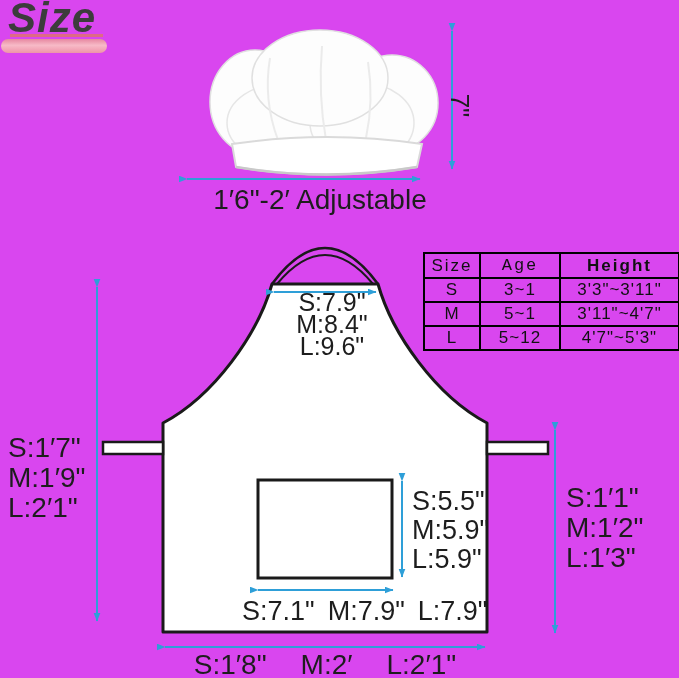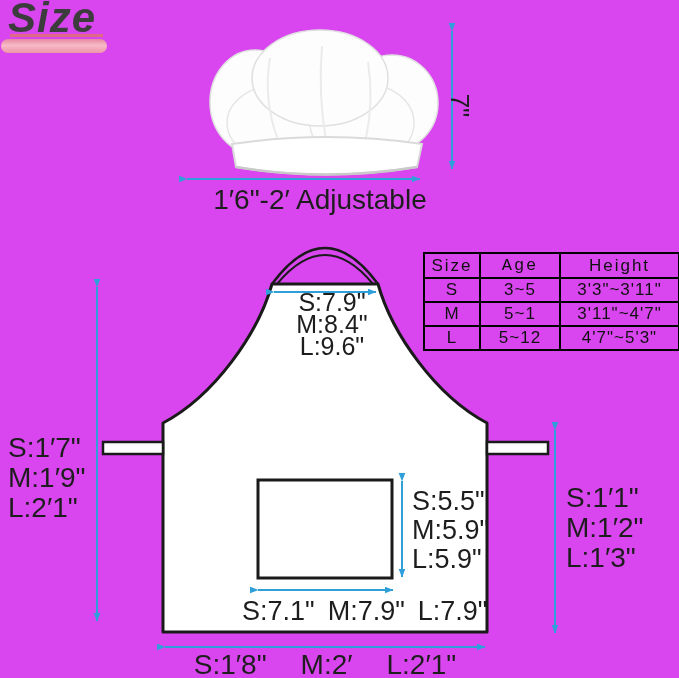--- a/index.html
+++ b/index.html
@@ -31,21 +31,21 @@
     position:absolute;left:423px;top:252px;border-collapse:collapse;
     font-family:"Liberation Sans", sans-serif;color:#111;
   }
   table.size-table td{
     border:2px solid #000;text-align:center;vertical-align:middle;
     font-size:17px;height:22px;letter-spacing:1px;padding:0 2px;
   }
   table.size-table tr.hdr td{letter-spacing:2px;height:23px;}
   td.c-size{width:50px;}
   td.c-age{width:74px;font-family:Liberation Mono, monospace;}
-  td.c-height{width:113px;}
+  td.c-height{width:113px;font-weight:bold;}
 </style>
 </head>
 <body>
 
 <div id="stage">
 
   <svg id="drawing" width="679" height="678" viewBox="0 0 679 678">
     <defs>
       <marker id="ah" markerWidth="10" markerHeight="8" refX="8.5" refY="3.5" orient="auto" markerUnits="userSpaceOnUse">
         <path d="M0,0 L9,3.5 L0,7 Z" fill="#2e9fd8"></path>
@@ -94,21 +94,21 @@
 
   <table class="size-table">
     <tbody>
       <tr class="hdr">
         <td class="c-size">Size</td>
         <td class="c-age">Age</td>
         <td class="c-height">Height</td>
       </tr>
       <tr>
         <td>S</td>
-        <td>3~5</td>
+        <td>3~1</td>
         <td>3'3"~3'11"</td>
       </tr>
       <tr>
         <td>M</td>
         <td>5~1</td>
         <td>3'11"~4'7"</td>
       </tr>
       <tr>
         <td>L</td>
         <td>5~12</td>

